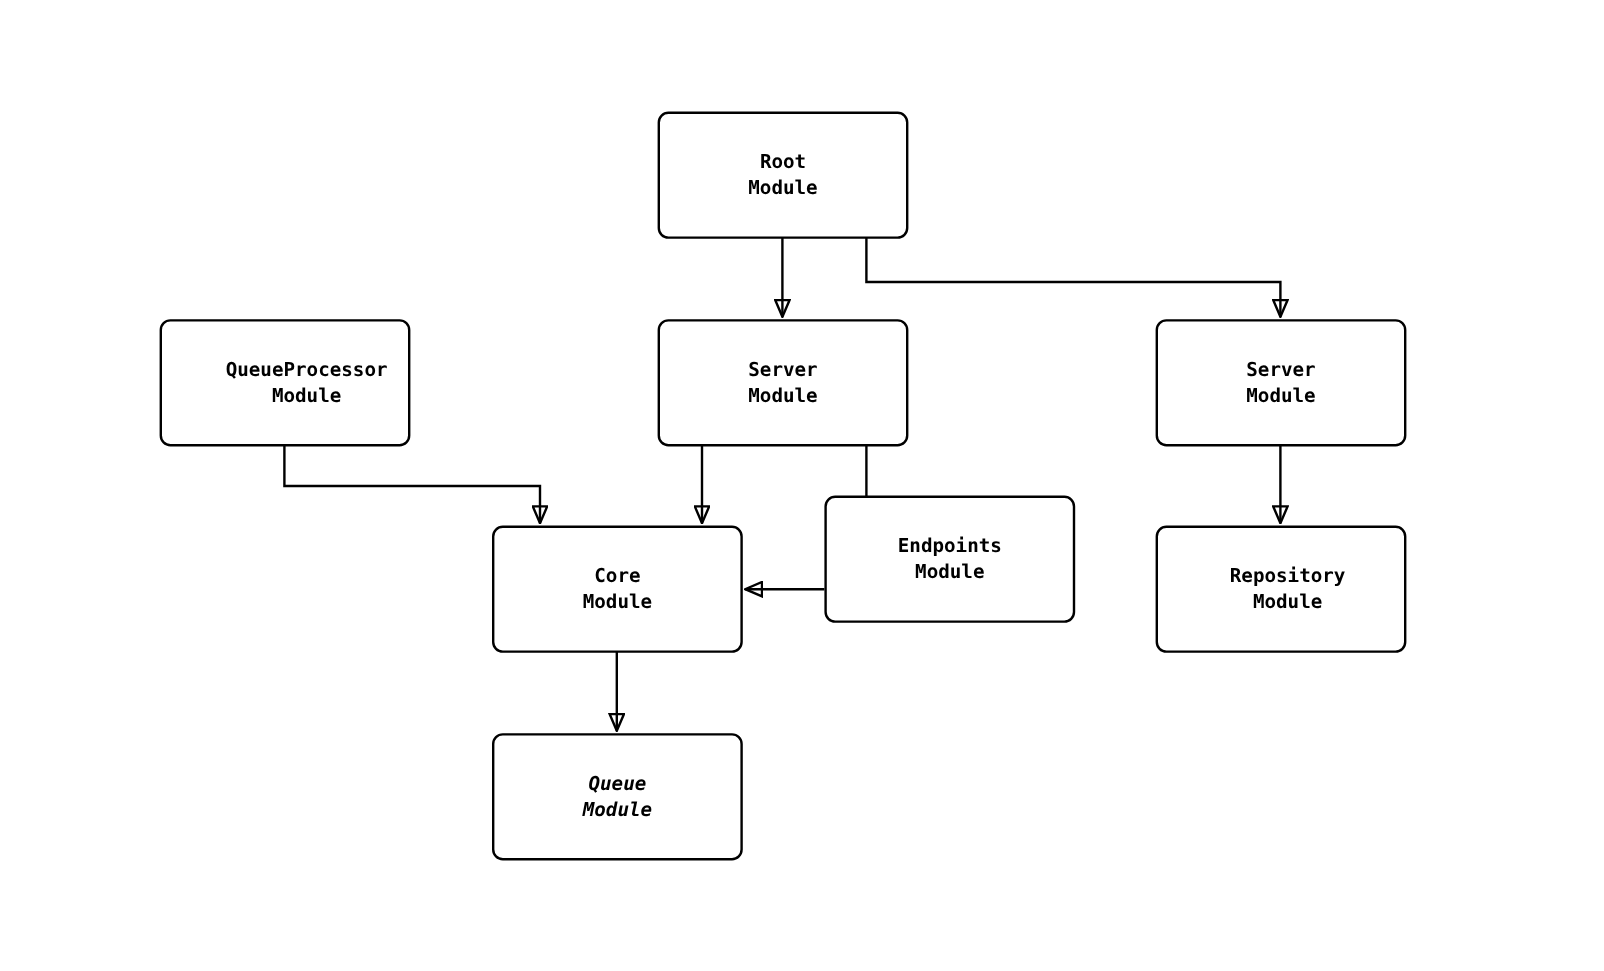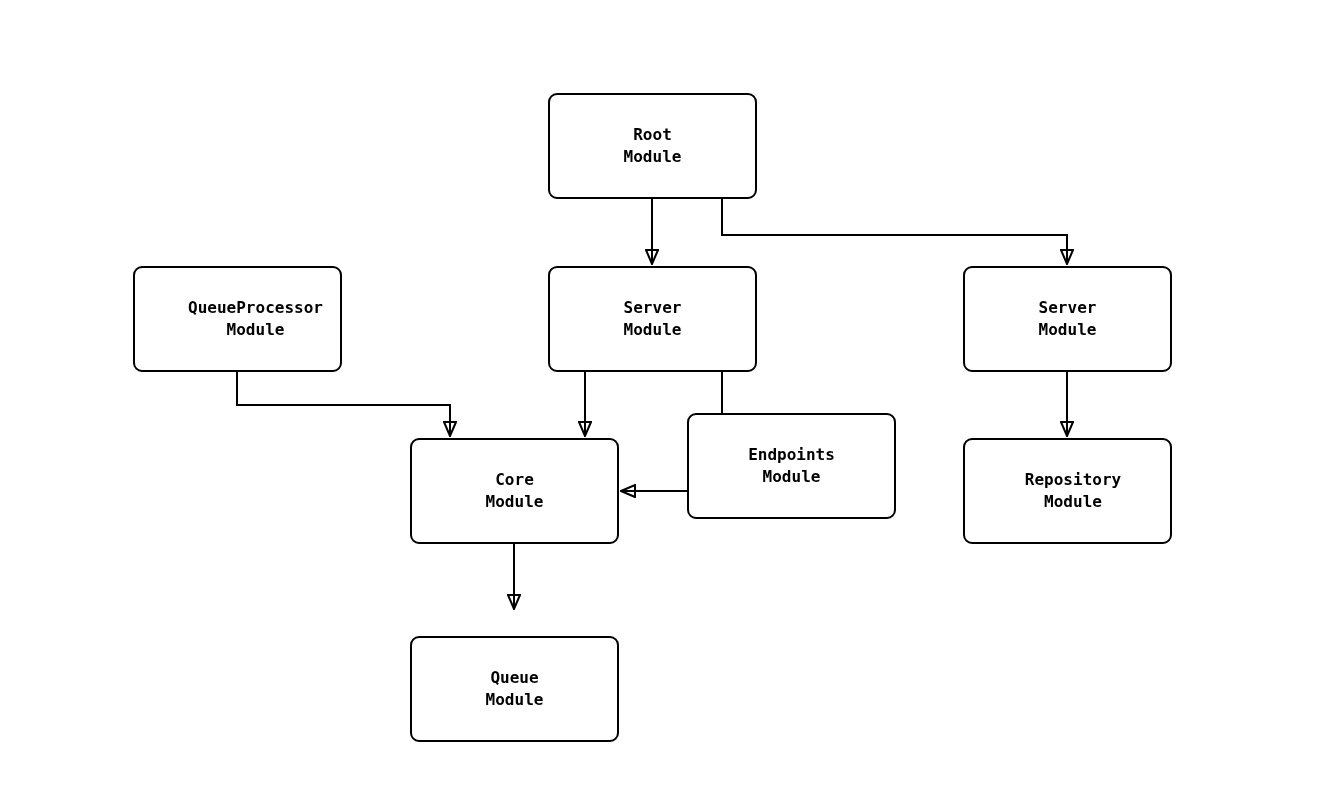--- a/index.html
+++ b/index.html
@@ -98,18 +98,18 @@
   <div class="node" style="left:687px; top:413px;">
     <span>Endpoints</span>
     <span>Module</span>
   </div>
 
   <div class="node" style="left:963px; top:438px;padding-left:11px;">
     <span>Repository</span>
     <span>Module</span>
   </div>
 
-  <div class="node" style="left:410px; top:636px;">
+  <div class="node" style="left:410px; top:611px;font-style:italic;">
     <span>Queue</span>
     <span>Module</span>
   </div>
 
 </div>
 
 </body></html>

